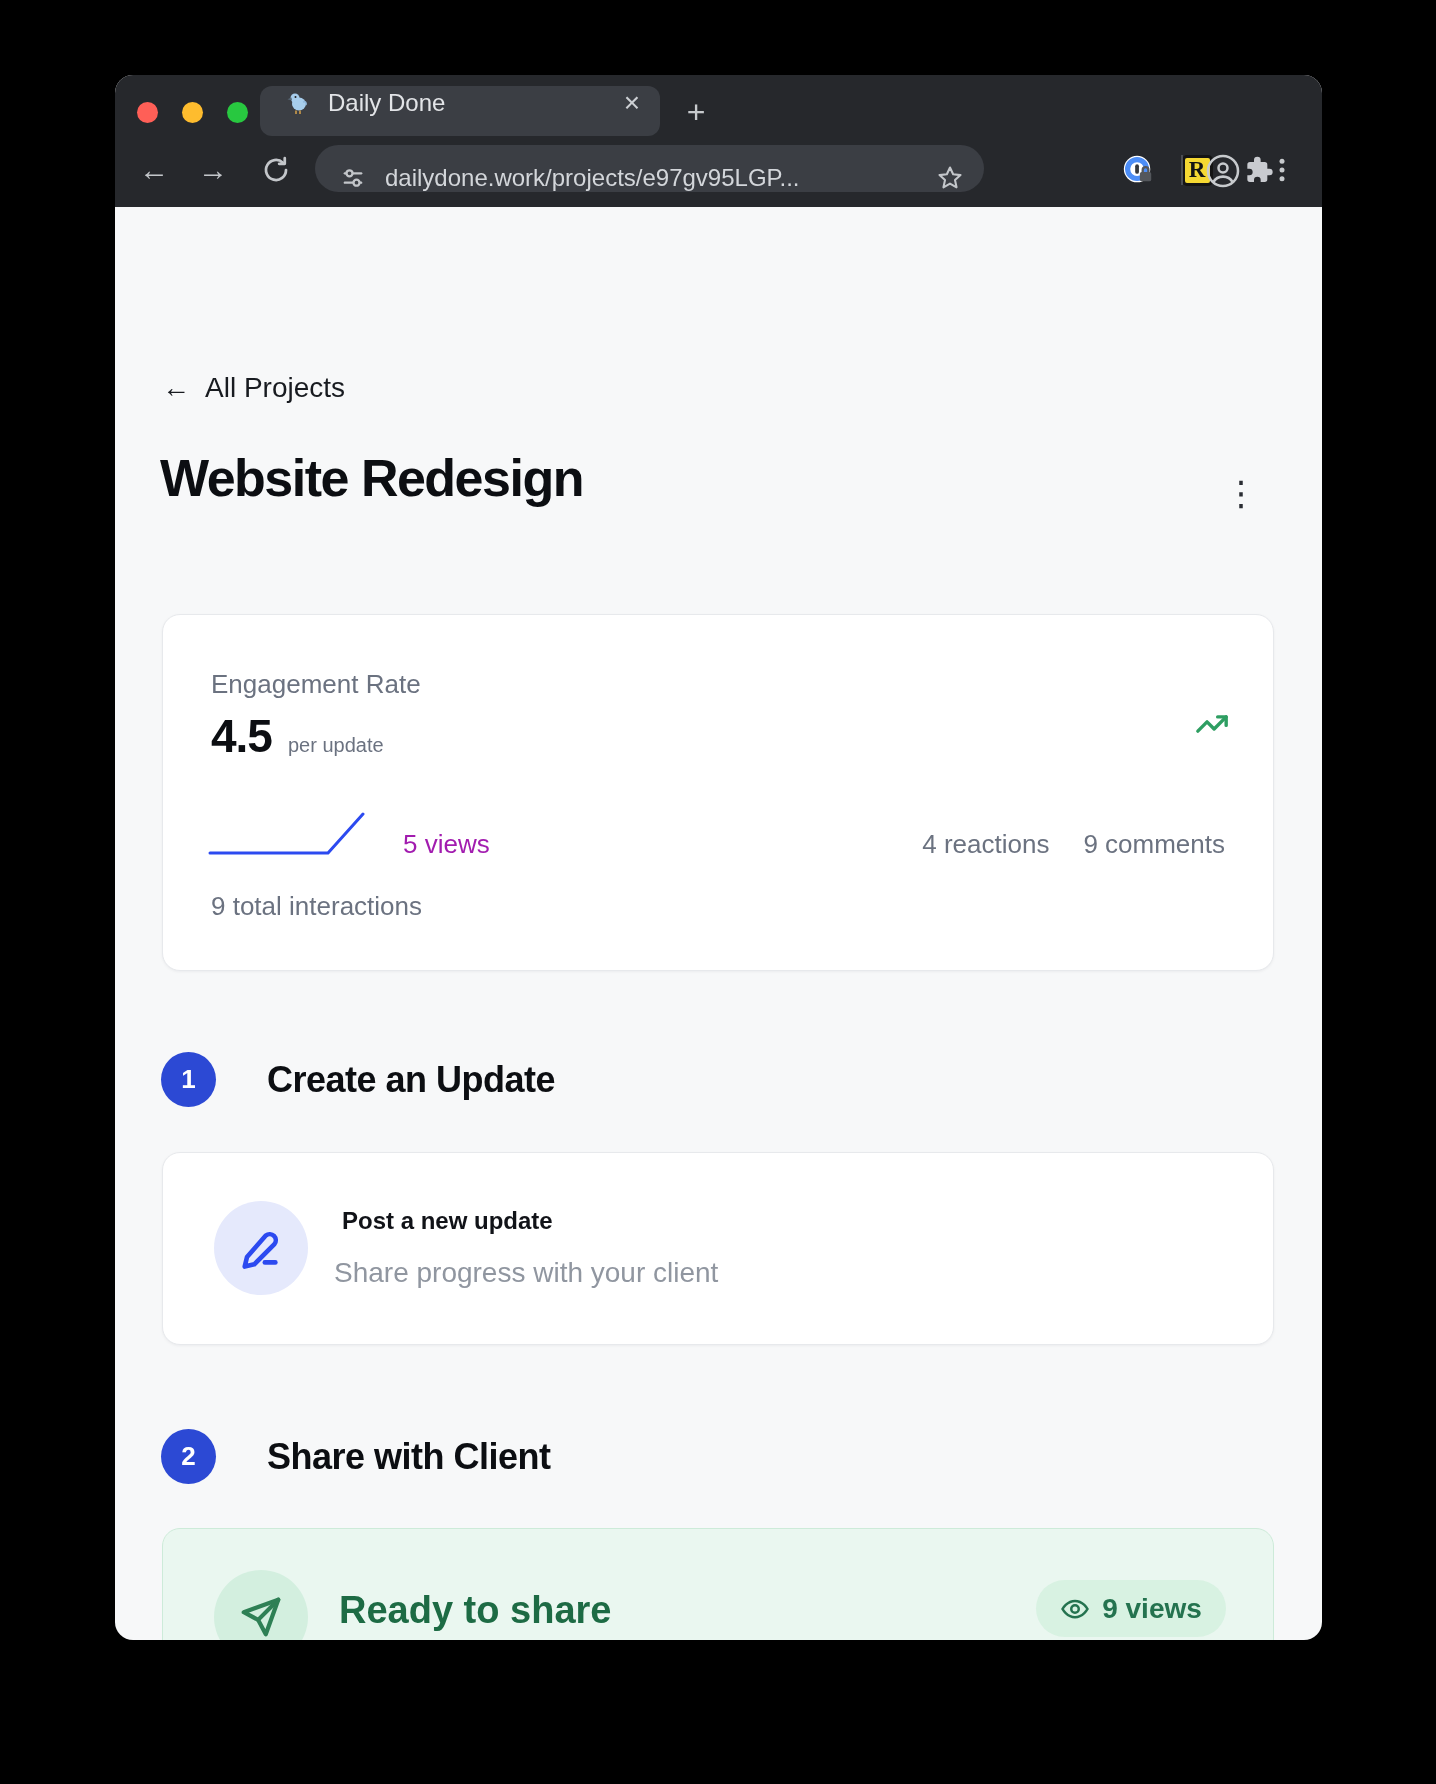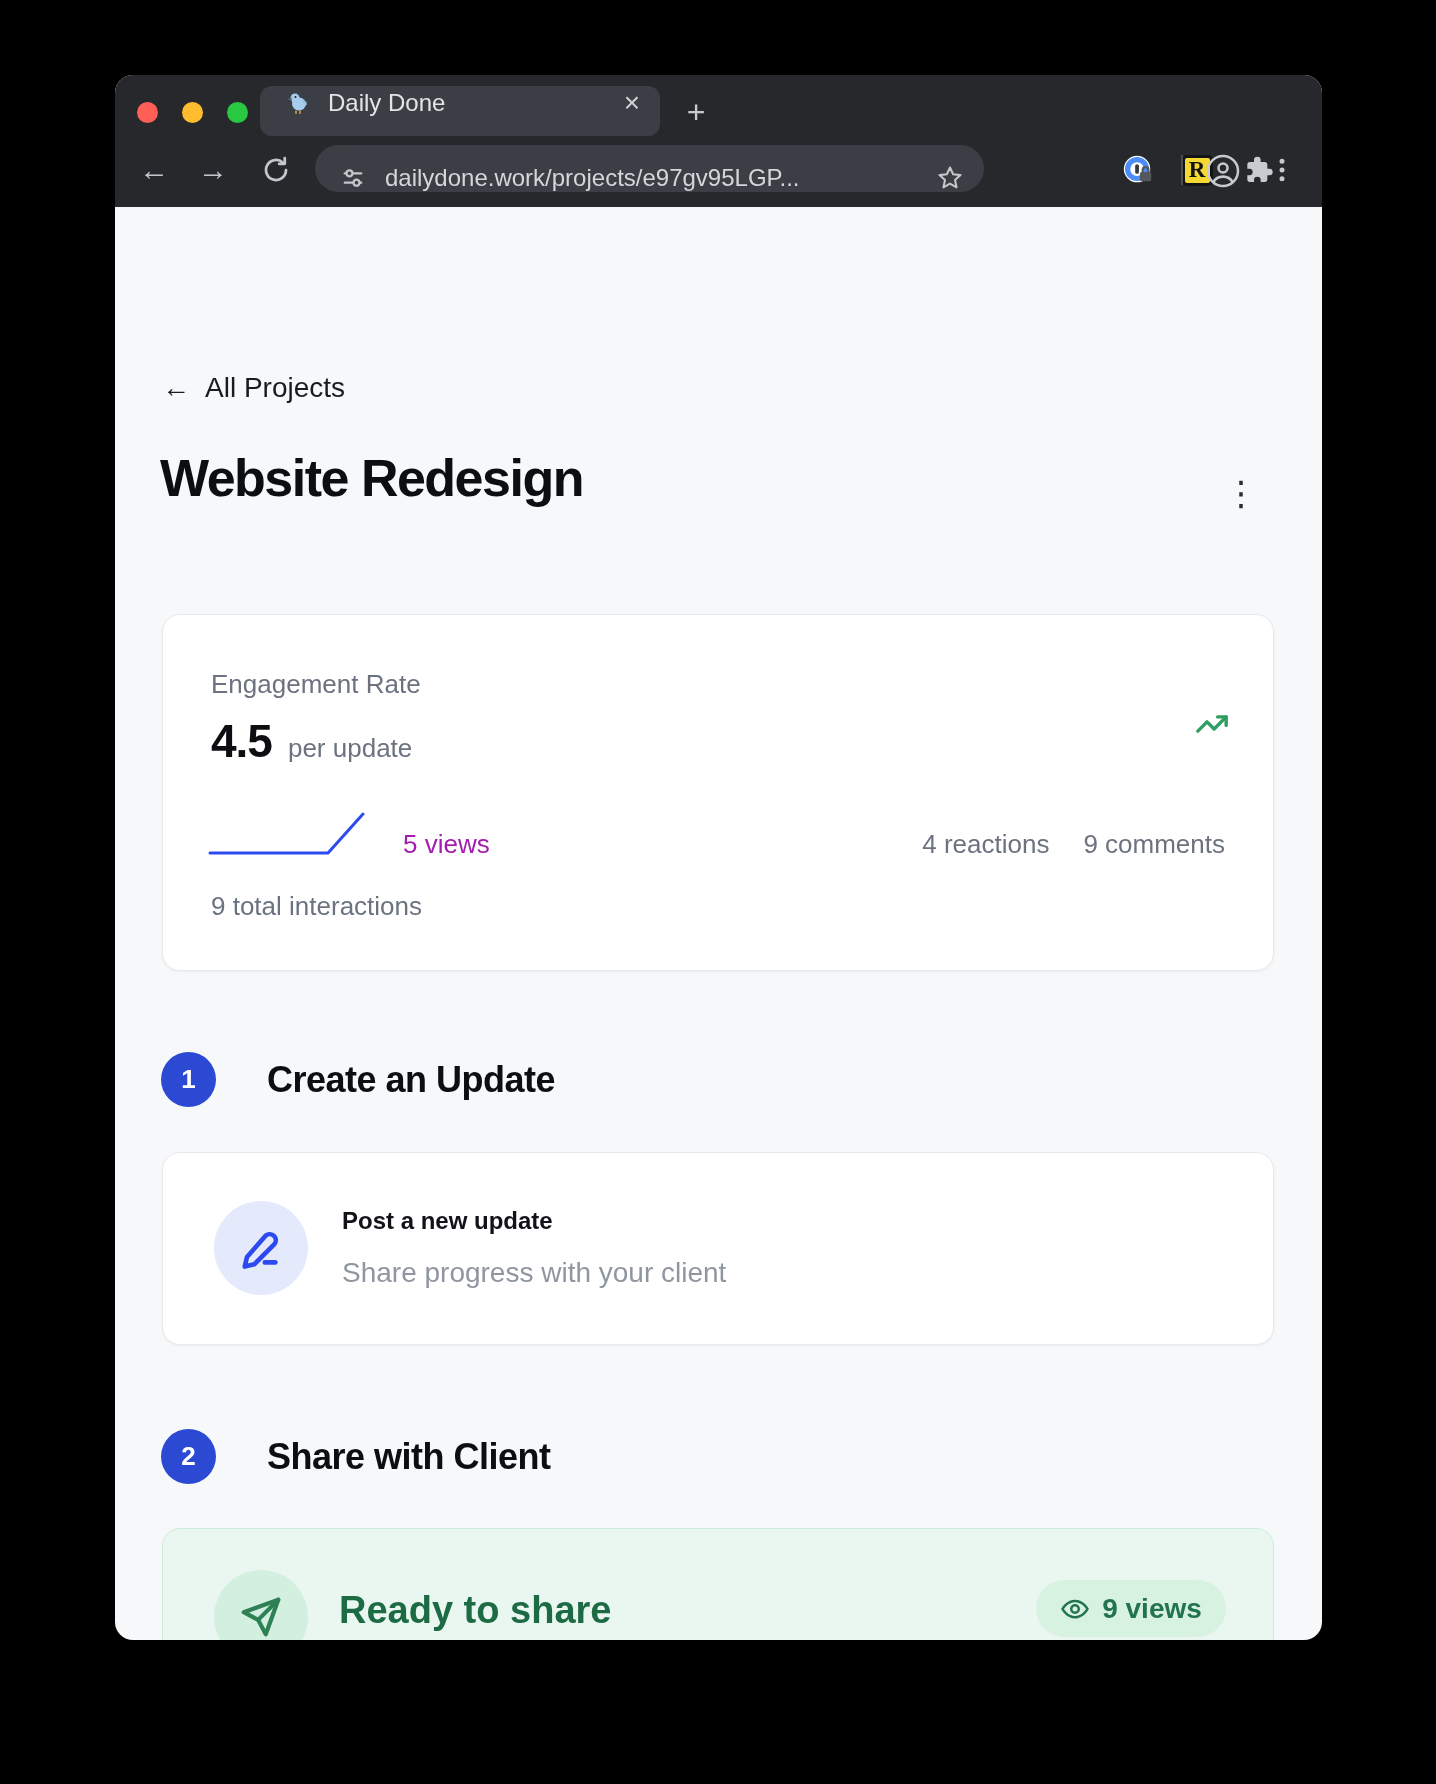--- a/index.html
+++ b/index.html
@@ -48,40 +48,40 @@
                 letter-spacing:-1.5px; color:#0c0e12; }
   .kebab { position:absolute; left:1108px; top:398px; font-size:34px; color:#2a2d33; width:36px;
            text-align:center; letter-spacing:0; }
 
   .card { position:absolute; background:#fff; border:1px solid #e7e9ec; border-radius:18px;
           box-shadow:0 1px 3px rgba(16,24,40,.05); }
   .engagement { left:47px; top:539px; width:1112px; height:357px; }
   .eng-label { position:absolute; left:48px; top:54px; font-size:26px; color:#6b7280; }
   .eng-rate-row { position:absolute; left:48px; top:94px; display:flex; align-items:baseline; gap:16px; }
   .eng-rate { font-size:46px; font-weight:bold; color:#0c0e12; letter-spacing:-1px; }
-  .eng-rate-suffix { font-size:26px; color:#6b7280;margin-top:24px; }
+  .eng-rate-suffix { font-size:20px; color:#6b7280;margin-top:24px; }
   .trend { position:absolute; right:44px; top:92px; }
   .spark { position:absolute; left:44px; top:192px; }
   .eng-views { position:absolute; left:240px; top:214px; font-size:26px; color:#a21caf; }
   .eng-right { position:absolute; right:48px; top:214px; display:flex; gap:34px; font-size:26px; color:#6b7280; }
   .eng-total { position:absolute; left:48px; top:276px; font-size:26px; color:#6b7280; }
 
   .step-header { position:absolute; left:46px; display:flex; align-items:center; gap:51px; }
   .step-circle { width:55px; height:55px; border-radius:50%; background:#2c49d4; color:#fff;
                  display:flex; align-items:center; justify-content:center; font-size:26px; font-weight:bold; }
   .step-title { font-size:36px; font-weight:bold; letter-spacing:-0.5px; color:#0c0e12; }
   .step1 { top:977px; }
   .step2 { top:1354px; }
 
   .post-card { left:47px; top:1077px; width:1112px; height:193px; }
   .icon-circle { position:absolute; width:94px; height:94px; border-radius:50%;
                  display:flex; align-items:center; justify-content:center; }
   .pencil-circle { left:51px; top:48px; background:#e5e9fc; }
   .post-title { position:absolute; left:179px; top:54px; font-size:24px; font-weight:bold; color:#111318; }
-  .post-subtitle { position:absolute; left:179px; top:104px; font-size:28px; color:#9096a0; }
+  .post-subtitle { position:absolute; left:171px; top:104px; font-size:28px; color:#9096a0; }
 
   .share-card { left:47px; top:1453px; width:1112px; height:220px; background:#eaf7f0; border-color:#cdebd9; box-shadow:none; }
   .send-circle { left:51px; top:41px; background:#d3efdf; }
   .share-title { position:absolute; left:176px; top:60px; font-size:38px; font-weight:bold; color:#1d6b44; }
   .views-badge { position:absolute; left:873px; top:51px; width:190px; height:57px; background:#d8f2e2;
                  border-radius:999px; display:flex; align-items:center; justify-content:center; gap:12px;
                  color:#24734f; }
   .views-badge span { font-size:28px; font-weight:600; }
 </style>
 </head>

